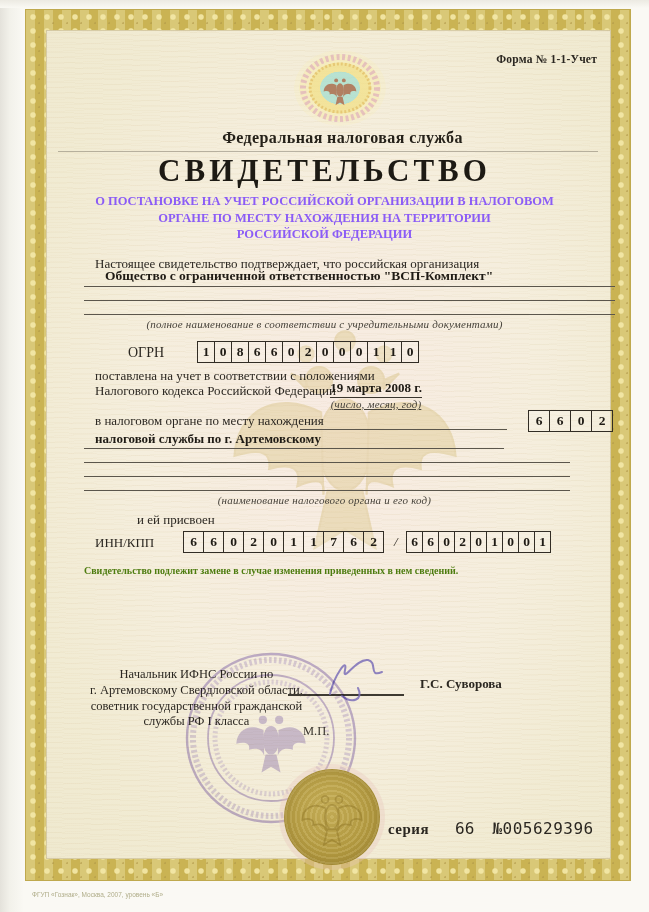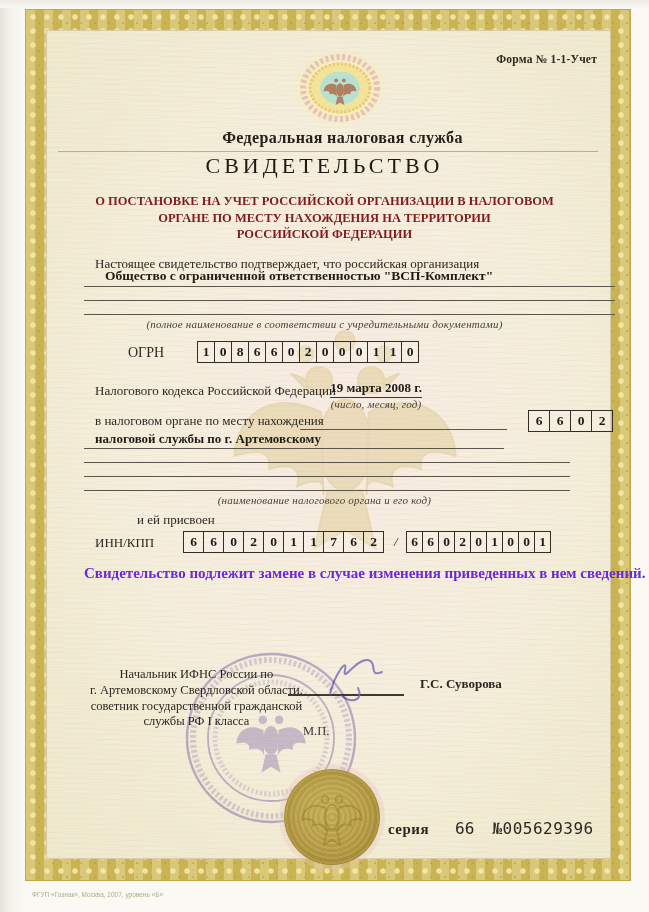--- a/index.html
+++ b/index.html
@@ -42,22 +42,22 @@
 
   .form-label{top:53px;right:52px;font-size:11.5px;font-weight:bold;letter-spacing:.2px;}
 
   
   .hologram{left:294px;top:50px;width:92px;height:76px;border-radius:50%;opacity:.85;
     background:
       radial-gradient(ellipse at 50% 50%, rgba(150,220,205,.75) 0 30%, rgba(242,223,126,.8) 31% 47%, rgba(247,236,176,.75) 48% 62%, rgba(247,236,176,.25) 63% 70%, rgba(0,0,0,0) 71%);}
   .hologram svg{position:absolute;left:0;top:0;}
 
   .agency{top:129px;font-size:16px;font-weight:bold;letter-spacing:.4px;color:#252119;margin-left:36px;}
-  .doc-title{top:153px;font-size:22px;font-weight:normal;letter-spacing:4px;color:#1d1a14;}
-  .subtitle{top:193px;font-size:12.5px;font-weight:bold;line-height:16.5px;color:#7f1d1d;}
+  .doc-title{top:153px;font-size:31px;font-weight:bold;letter-spacing:4px;color:#1d1a14;}
+  .subtitle{top:193px;font-size:12.5px;font-weight:bold;line-height:16.5px;color:#8b5cf6;}
 
   .bodytext{font-size:13px;color:#2b2721;}
 
   .digit-row{position:absolute;display:inline-flex;border:1.6px solid #322d25;background:rgba(255,255,255,.15);}
   .digit-row span{display:inline-block;height:20px;line-height:20px;text-align:center;
     font-weight:bold;font-size:13.5px;border-left:1.2px solid #322d25;color:#1f1b15;}
   .digit-row span:first-child{border-left:none;}
   .dg13 span{width:16px;} .dg4 span{width:20px;} .dg10 span{width:19px;} .dg9 span{width:15px;}
 
   .officials{left:90px;top:667px;font-size:12.5px;line-height:15.8px;text-align:center;}
@@ -150,23 +150,24 @@
       <span>0</span>
       <span>2</span>
       <span>0</span>
       <span>0</span>
       <span>0</span>
       <span>1</span>
       <span>1</span>
       <span>0</span>
     </div>
 
+  <div class="abs bodytext" style="left:95px;top:368px;">поставлена на учет в соответствии с положениями</div>
   <div class="abs bodytext" style="left:95px;top:383px;">Налогового кодекса Российской Федерации</div>
   <div class="abs b" style="left:330px;top:380px;width:92px;text-align:right;font-size:13px;border-bottom:1.4px solid #3a362e;padding-bottom:1px;color:#1f1b15;">19 марта 2008 г.</div>
-  <div class="abs small-cap" style="left:328px;top:398px;width:96px;text-align:center;">(число, месяц, год)</div>
+  <div class="abs small-cap" style="left:328px;top:398px;width:96px;text-align:center;text-decoration:underline;">(число, месяц, год)</div>
 
   <div class="abs bodytext" style="left:95px;top:413px;">в налоговом органе по месту нахождения</div>
   <div class="rule-line" style="left:300px;top:429px;width:207px;"></div>
   <div class="digit-row dg4" style="left:528px;top:410px;">
       <span>6</span>
       <span>6</span>
       <span>0</span>
       <span>2</span>
     </div>
   <div class="abs b" style="left:95px;top:431px;font-size:13px;color:#1f1b15;">налоговой службы по г. Артемовскому</div>
@@ -196,21 +197,21 @@
       <span>6</span>
       <span>0</span>
       <span>2</span>
       <span>0</span>
       <span>1</span>
       <span>0</span>
       <span>0</span>
       <span>1</span>
     </div>
 
-  <div class="abs b" style="left:84px;top:565px;font-size:15px;color:#6d28d9;font-family:Liberation Serif, serif;">Свидетельство подлежит замене в случае изменения приведенных в нем сведений.</div>
+  <div class="abs b" style="left:84px;top:565px;font-size:10px;color:#4d7c0f;font-family:Liberation Serif, serif;">Свидетельство подлежит замене в случае изменения приведенных в нем сведений.</div>
 
   <div class="abs officials">
     <div>Начальник ИФНС России по</div>
     <div>г. Артемовскому Свердловской области,</div>
     <div>советник государственной гражданской</div>
     <div>службы РФ I класса</div>
   </div>
 
   <div class="rule-line" style="left:288px;top:694px;width:116px;height:2px;background:#3e3a32;"></div>
   <svg class="abs sig-scribble" width="80" height="58" viewBox="0 0 80 58">

